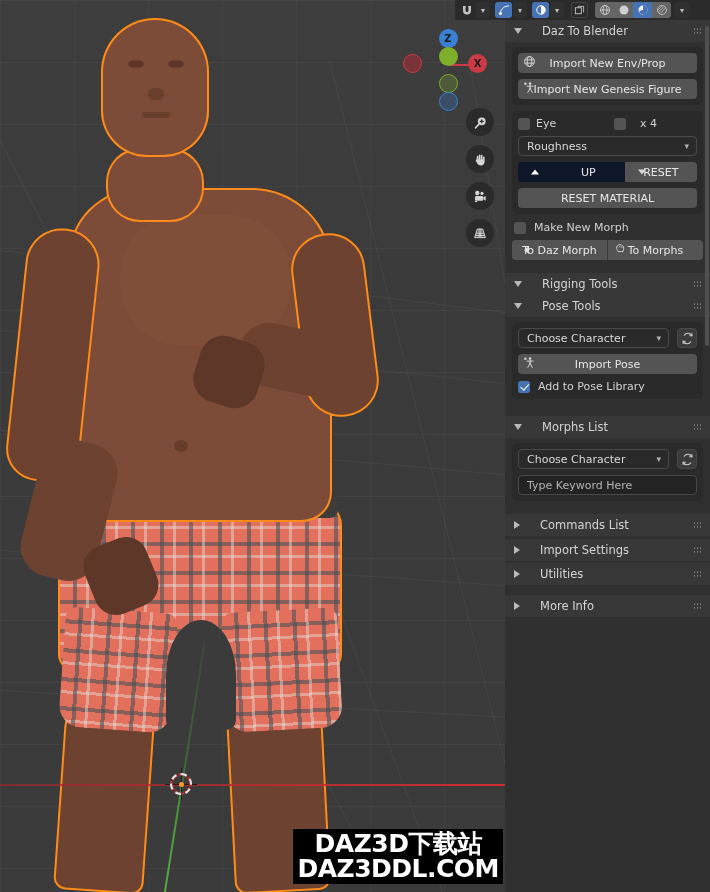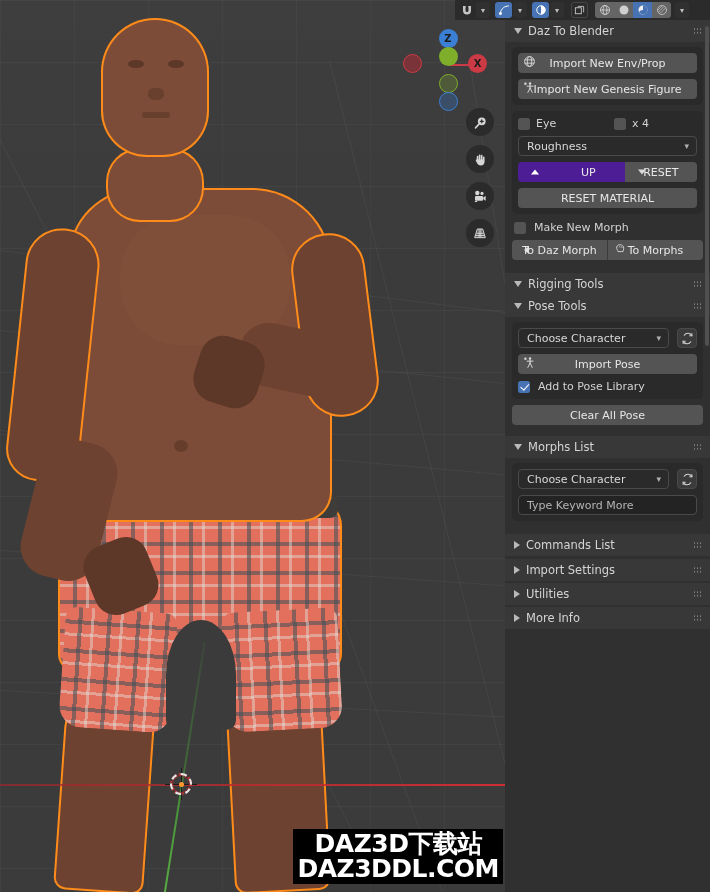--- a/index.html
+++ b/index.html
@@ -142,21 +142,21 @@
   .tb-shade .tb-btn:first-child { border-radius: 3px 0 0 3px; }
   .tb-shade .tb-btn:last-child { border-radius: 0 3px 3px 0; }
   .tb-shade .tb-btn.on { background: #4772b3; }
 
   
   #sidepanel {
     position: absolute; left: 505px; top: 20px; width: 205px; height: 872px;
     background: #303030; overflow: hidden; z-index: 20;
   }
   .sec-header {
-    height: 22px; display: flex; align-items: center; gap: 6px;
+    height: 22px; display: flex; align-items: center; gap: 20px;
     padding: 0 8px 0 9px; color: #d4d4d4; font-size: 11.5px;
     background: #383838; position: relative;
   }
   .tri {
     width: 0; height: 0; flex: 0 0 auto;
   }
   .tri.down { border-left: 4.5px solid transparent; border-right: 4.5px solid transparent; border-top: 6px solid #b9b9b9; }
   .tri.right { border-top: 4.5px solid transparent; border-bottom: 4.5px solid transparent; border-left: 6px solid #b9b9b9; }
   .grip {
     position: absolute; right: 8px; top: 50%; transform: translateY(-50%);
@@ -199,21 +199,21 @@
     height: 20px; border-radius: 4px; background: #232323; border: 1px solid #4a4a4a;
     color: #b4b4b4; font-size: 11px; display: flex; align-items: center; padding: 0 8px;
   }
   .split { display: flex; gap: 0; }
   .split > div:first-child { border-radius: 4px 0 0 4px; }
   .split > div:last-child  { border-radius: 0 4px 4px 0; }
   .half {
     flex: 1 1 0; height: 20px; display: flex; align-items: center;
     justify-content: center; font-size: 11px; color: #e8e8e8; position: relative;
   }
-  .half.blue { background: #4c1d95; padding-left: 34px; }
+  .half.blue { background: #0f172a; padding-left: 34px; }
   .half.grey { background: #545454; }
   .half .ar { position: absolute; left: 13px; top: 50%; transform: translateY(-50%); }
   .ar.up { width:0;height:0;border-left:4px solid transparent;border-right:4px solid transparent;border-bottom:5.5px solid #fff; }
   .ar.dn { width:0;height:0;border-left:4px solid transparent;border-right:4px solid transparent;border-top:5.5px solid #d8d8d8; }
   .ar.lt { width:0;height:0;border-top:4px solid transparent;border-bottom:4px solid transparent;border-right:5.5px solid #e2e2e2; }
   .refresh-btn {
     width: 20px; height: 20px; border-radius: 4px; background: #3b3b3b;
     display:flex; align-items:center; justify-content:center; color:#d0d0d0; flex:0 0 auto;
     border: 1px solid #4a4a4a;
   }
@@ -443,21 +443,21 @@
       </div>
 
       <div style="height:6px;"></div>
 
       <div class="box">
         <div class="row">
           <div style="display:flex;align-items:center;gap:6px;width:88px;">
             <span class="chk"></span>
             <span class="lbl">Eye</span>
           </div>
-          <div style="display:flex;align-items:center;gap:6px;">
+          <div style="display:flex;align-items:center;gap:14px;">
             <span class="chk"></span>
             <span class="lbl">x 4</span>
           </div>
         </div>
         <div class="select">
           <span>Roughness</span>
           <span class="chev">▾</span>
         </div>
         <div class="split">
           <div class="half blue">
@@ -538,23 +538,20 @@
             </svg>
           </span>
           <span>Import Pose</span>
         </div>
         <div class="row">
           <span class="chk on"></span>
           <span class="lbl">Add to Pose Library</span>
         </div>
       </div>
       <div style="height:6px;"></div>
-      <div class="btn">
-        <span>Clear All Pose</span>
-      </div>
       <div style="height:4px;"></div>
     </div>
 
     <div class="sec-header">
       <span class="tri down"></span>
       <span>Morphs List</span>
       <span class="grip"></span>
     </div>
     <div class="sec-body">
       <div class="box">
@@ -566,42 +563,42 @@
           <div class="refresh-btn">
             <svg width="13" height="13" viewBox="0 0 24 24" fill="none" stroke="currentColor" stroke-width="2" stroke-linecap="round">
               <path d="M20 7a8 8 0 0 0-14-1"></path>
                 <path d="M4 17a8 8 0 0 0 14 1"></path>
               <path d="M20 3v4h-4"></path>
                 <path d="M4 21v-4h4"></path>
             </svg>
           </div>
         </div>
         <div class="textfield">
-          <span>Type Keyword More</span>
+          <span>Type Keyword Here</span>
         </div>
       </div>
       <div style="height:4px;"></div>
     </div>
 
     <div class="sec-header" style="margin-top:2px;">
       <span class="tri right"></span>
       <span>Commands List</span>
       <span class="grip"></span>
     </div>
     <div class="sec-header" style="margin-top:3px;">
       <span class="tri right"></span>
       <span>Import Settings</span>
       <span class="grip"></span>
     </div>
     <div class="sec-header" style="margin-top:2px;">
       <span class="tri right"></span>
       <span>Utilities</span>
       <span class="grip"></span>
     </div>
-    <div class="sec-header" style="margin-top:2px;align-items:center;">
+    <div class="sec-header" style="margin-top:10px;align-items:center;">
       <span class="tri right"></span>
       <span>More Info</span>
       <span class="grip"></span>
     </div>
 
     <div class="panel-scrollbar" style="top:6px; height:320px;"></div>
   </div>
 
 </div>
 

